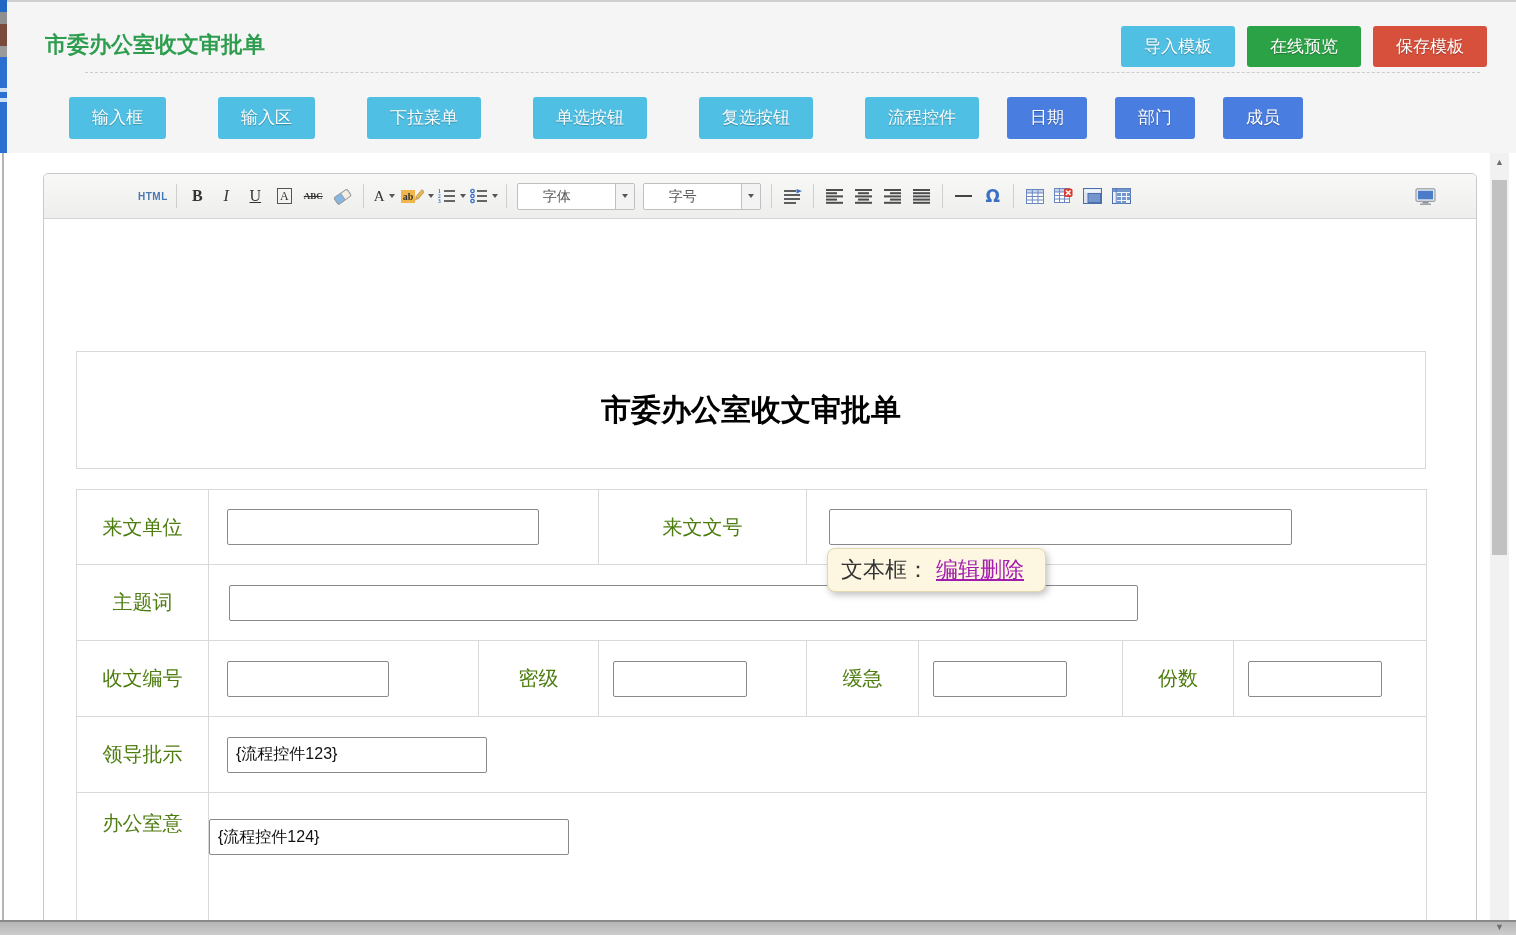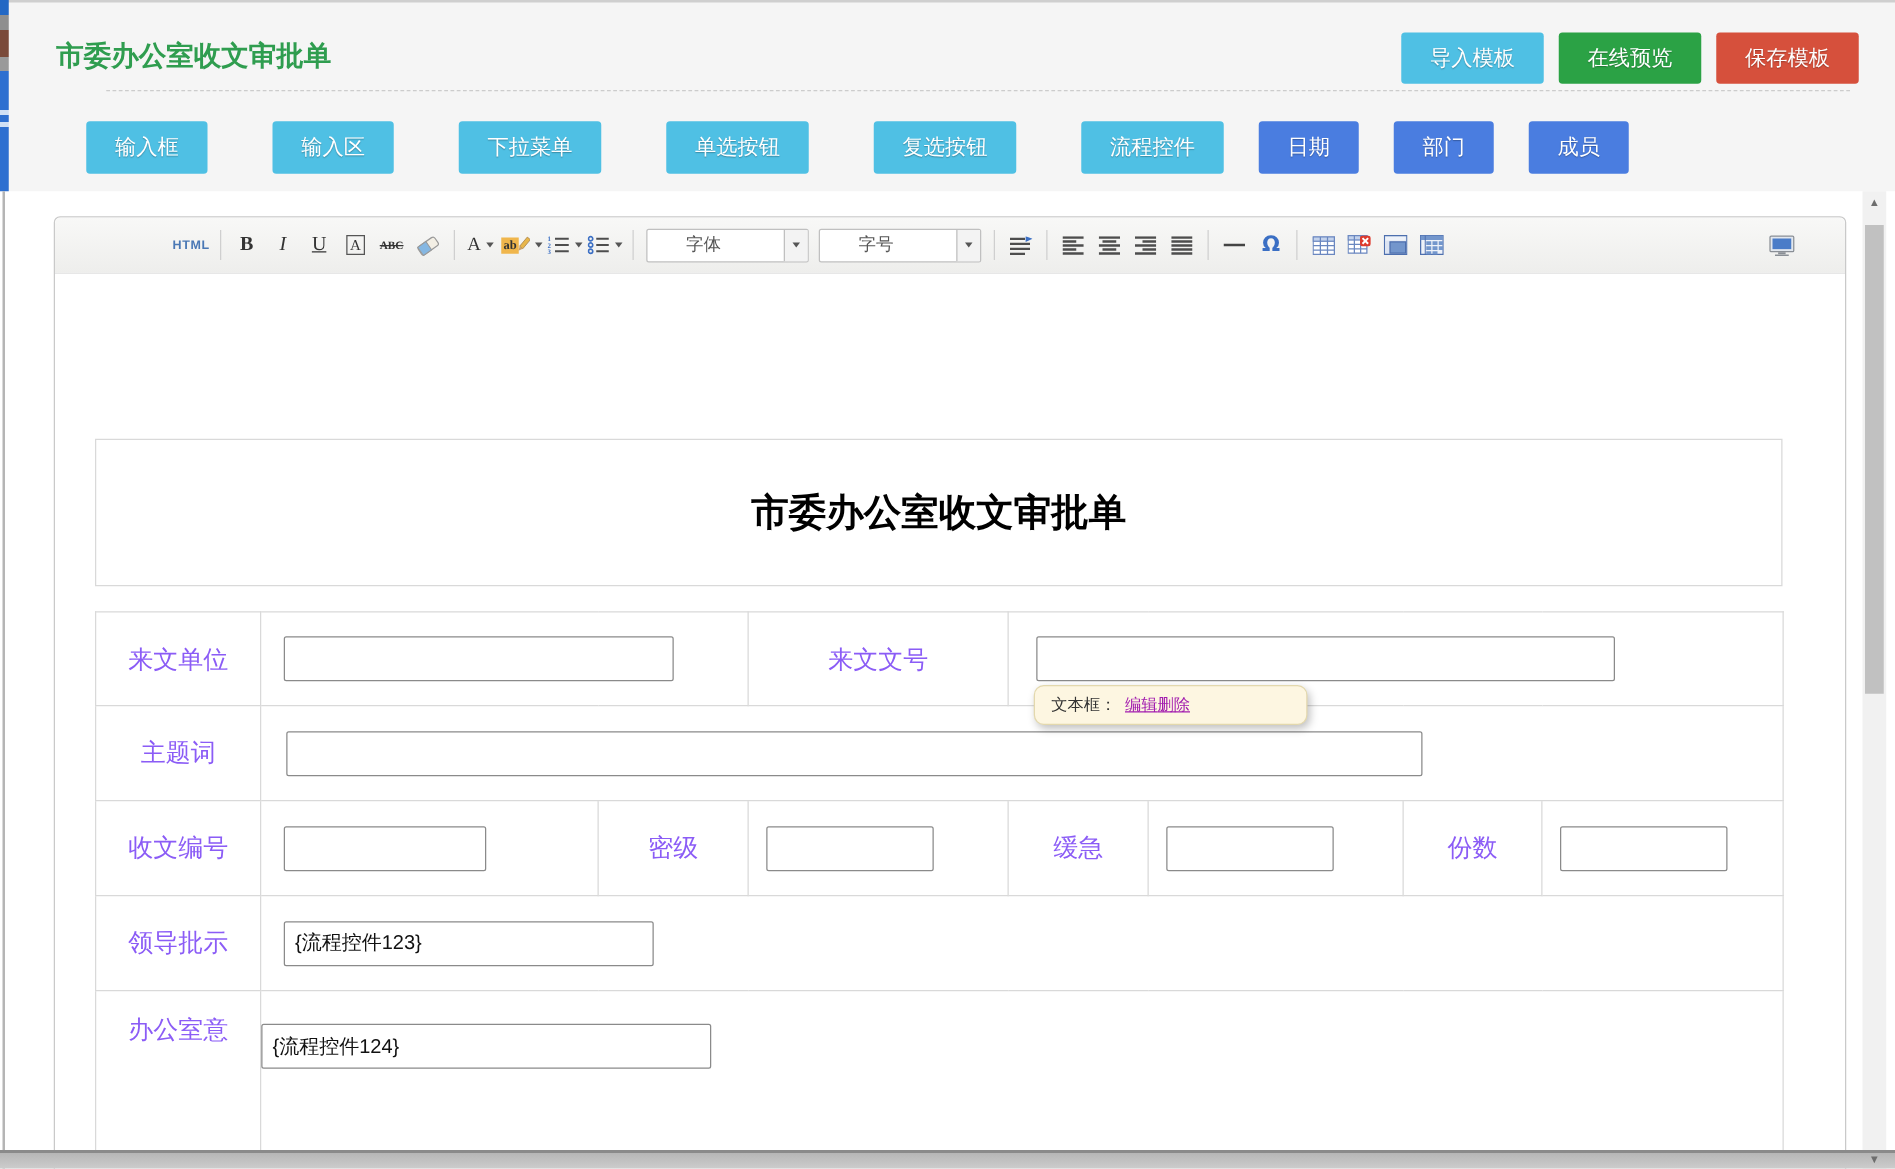--- a/index.html
+++ b/index.html
@@ -45,50 +45,50 @@
             color:#4a78b5; letter-spacing:.5px; }
   .g-b { font-weight:bold; font-size:16px; }
   .g-i { font-style:italic; font-size:16px; }
   .g-u { text-decoration:underline; font-size:16px; }
   .g-box { border:1px solid #555; font-size:12px; padding:0 2px; line-height:14px; }
   .g-abc { font-size:9px; text-decoration:line-through; font-weight:bold; letter-spacing:0; }
   .g-a  { font-size:15px; }
   .g-ab { background:#f0b64c; font-size:10px; font-weight:bold; padding:1px 2px; }
   .caret { width:0; height:0; border-left:3.5px solid transparent; border-right:3.5px solid transparent;
            border-top:4px solid #555; margin-left:4px; }
-  .combo { width:130px; height:27px; background:#fff; border:1px solid #c0c0c0; display:flex;
+  .combo { width:118px; height:27px; background:#fff; border:1px solid #c0c0c0; display:flex;
            margin:0 4px; border-radius:2px; cursor:pointer;gap:20px; }
   .combo-label { flex:1; text-align:center; font-size:14px; color:#555; line-height:25px;
                  font-family:"Liberation Serif", serif; }
   .combo-arrow { width:19px; border-left:1px solid #c0c0c0; background:#f3f3f3;
                  display:flex; align-items:center; justify-content:center; }
   .g-hr { width:17px; height:0; border-top:2px solid #444; }
   .g-omega { color:#3b6fc4; font-size:17px; font-weight:bold; font-family:"DejaVu Sans",sans-serif; }
   .fullscreen { margin-left:auto; }
 
   
   .doc { padding:132px 0 0 32px; }
   .title-box { width:1350px; height:118px; border:1px solid #d9d9d9; display:flex;
                align-items:center; justify-content:center; margin-bottom:20px; }
   .form-title { font-size:30px; font-weight:bold; color:#000; }
   table.form { width:1350px; border-collapse:collapse; table-layout:fixed; }
   table.form td { border:1px solid #d9d9d9; vertical-align:middle; }
-  td.lbl { text-align:center; font-size:20px; color:#8b5cf6; }
+  td.lbl { text-align:center; font-size:20px; color:#4d7c0f; }
   .fin { height:36px; border:1px solid #8a8a8a; border-radius:2px; background:#fff;
          font-size:16px; color:#111; padding:0 8px; font-family:inherit; }
   tr.r1 { height:75px; } tr.r2,tr.r3,tr.r4,tr.r5 { height:76px; } tr.r6 { height:140px; }
   tr.r6 td { vertical-align:top; }
   tr.r6 td.lbl { padding-top:17px; }
   tr.r6 .fin { margin-top:26px; }
 
   
-  .tooltip { position:absolute; left:827px; top:548px; width:219px; height:32px; z-index:6;
+  .tooltip { position:absolute; left:827px; top:548px; width:219px; height:44px; z-index:6;
              background:#fdf6e1; border:1px solid #e3d8ad; border-radius:8px;
              box-shadow:2px 3px 7px rgba(0,0,0,.25); display:flex; align-items:center;
-             padding:12px 13px; font-size:13px; color:#333;
+             padding:12px 13px; font-size:22px; color:#333;
              font-family:"Liberation Serif", serif; }
   .tooltip a { color:#a21caf; text-decoration:underline; cursor:pointer; }
   .tt-edit { margin-left:7px; }
   .tt-del  { }
 
   
   .vscroll { position:absolute; left:1490px; top:153px; width:19px; height:782px;
              background:#f1f1f1; z-index:3; }
   .vs-arrow { position:absolute; left:0; width:19px; height:17px; display:flex;
               align-items:center; justify-content:center; font-size:9px; color:#6e6e6e; z-index:7; }
@@ -358,21 +358,21 @@
           <td><input class="fin" style="width: 162px; margin-left: 18px;" value=""></td>
           <td class="lbl">密级</td>
           <td><input class="fin" style="width: 134px; margin-left: 14px;" value=""></td>
           <td class="lbl">缓急</td>
           <td><input class="fin" style="width: 134px; margin-left: 14px;" value=""></td>
           <td class="lbl">份数</td>
           <td><input class="fin" style="width: 134px; margin-left: 14px;" value=""></td>
         </tr>
         <tr class="r5">
           <td class="lbl">领导批示</td>
-          <td colspan="7"><input class="fin" style="width: 296px; margin-left: 18px;" value="{流程控件123}"></td>
+          <td colspan="7"><input class="fin" style="width: 260px; margin-left: 18px;" value="{流程控件123}"></td>
         </tr>
         <tr class="r6">
           <td class="lbl">办公室意</td>
           <td colspan="7"><input class="fin" style="width: 360px; " value="{流程控件124}"></td>
         </tr>
       </tbody>
         </table>
     </div>
   </div>
 

